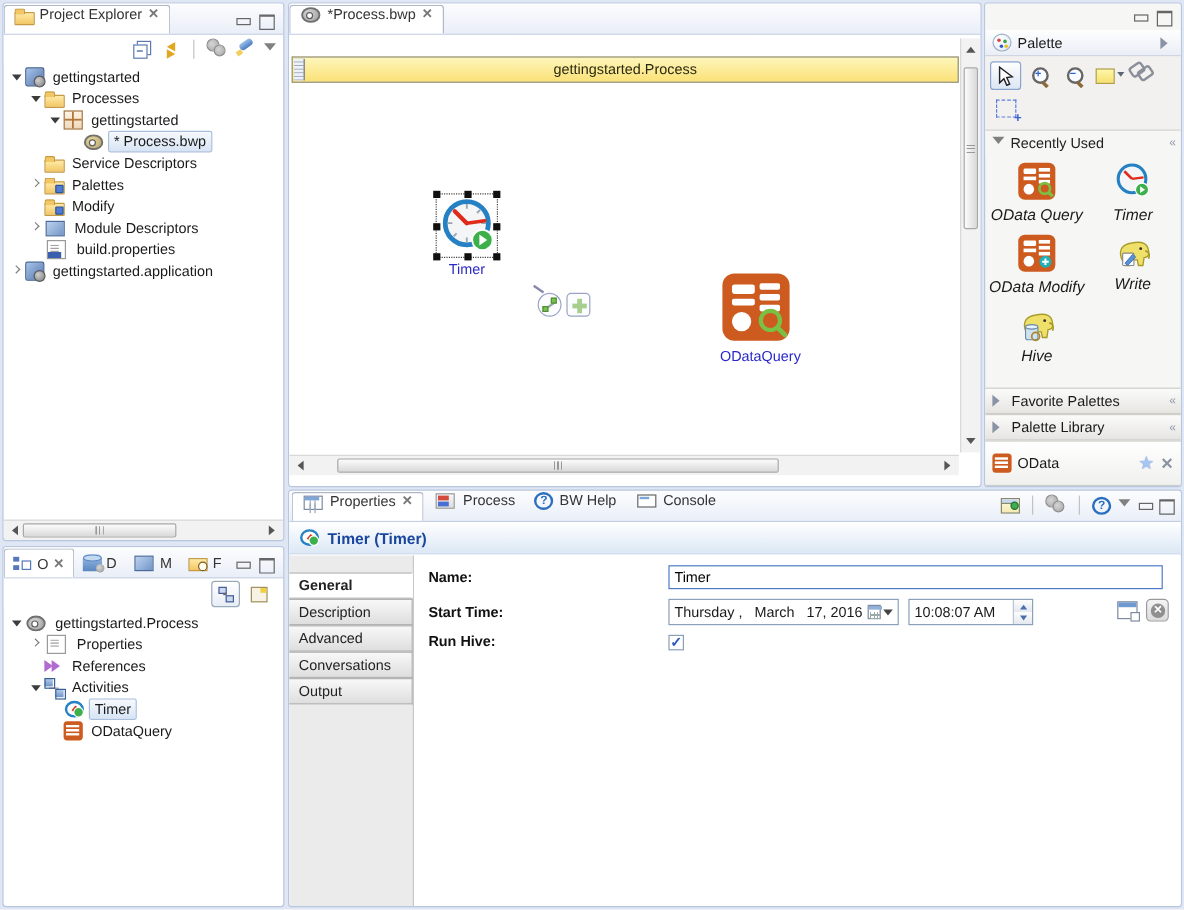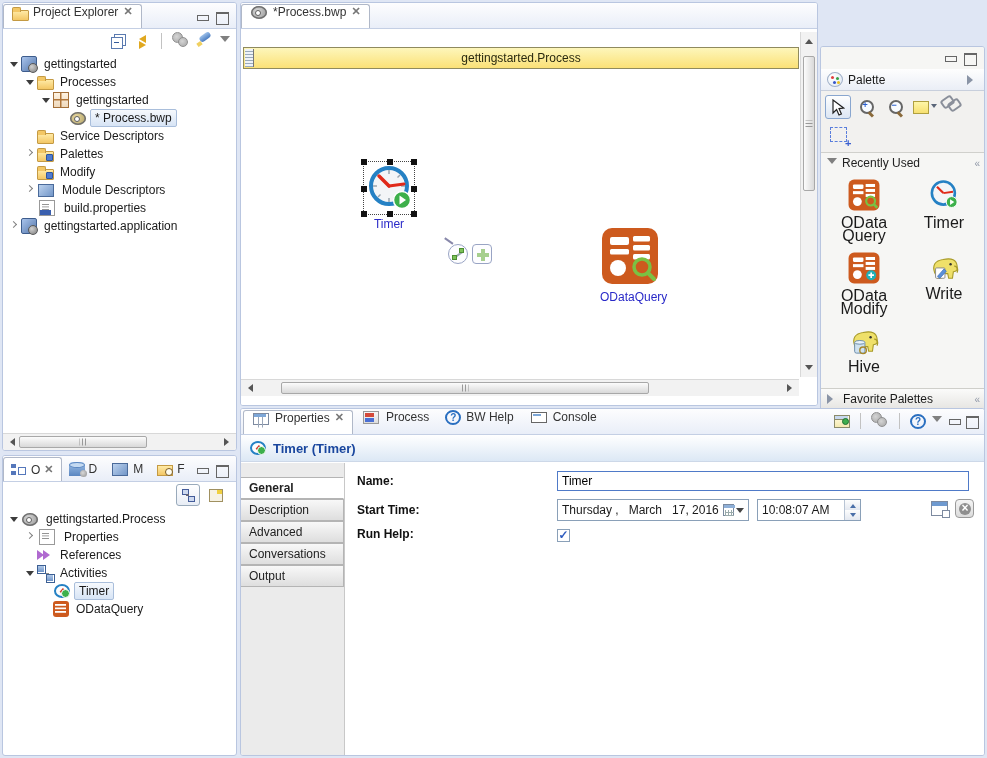--- a/index.html
+++ b/index.html
@@ -115,21 +115,21 @@
   .linkhint .c{width:20px;height:20px;border-radius:50%;border:1px solid #99a4c4;background:#fdfdff;position:relative;}
   .linkhint .c::before{content:"";position:absolute;left:4px;top:9px;width:10px;height:1.5px;background:#9aa;transform:rotate(-35deg);}
   .linkhint .c i{position:absolute;width:5px;height:5px;background:#7cc158;border:1px solid #4e8f33;}
   .linkhint .c i:first-child{left:3px;bottom:3px;}
   .linkhint .c i:last-child{right:3px;top:3px;}
   .linkhint .p{width:20px;height:20px;border-radius:4px;border:1px solid #99a4c4;background:#fdfdff;position:relative;}
   .linkhint .p::before{content:"";position:absolute;left:8px;top:4px;width:4px;height:12px;background:#a6cf8e;}
   .linkhint .p::after{content:"";position:absolute;left:4px;top:8px;width:12px;height:4px;background:#a6cf8e;}
   .cursline{position:absolute;width:10px;height:1.5px;background:#88a;transform:rotate(35deg);}
   
-  #palette{left:820px;top:2px;width:165px;height:404px;background:#f6f6f4;margin-top:44px;}
+  #palette{left:820px;top:2px;width:165px;height:404px;background:#f6f6f4;}
   #palette .phead{height:22px;display:flex;align-items:center;gap:5px;padding:0 6px;background:linear-gradient(#fefefe,#eaeef6);border-bottom:1px solid #c8cfdc;}
   .i-palette{width:15px;height:15px;border-radius:50%;background:radial-gradient(circle at 30% 30%,#fff,#dfe8f4);border:1px solid #a0b0c8;}
   .i-palette::before{content:"";position:absolute;left:3px;top:3px;width:3px;height:3px;border-radius:50%;background:#e04040;box-shadow:5px 1px 0 #38a048,2px 5px 0 #3858c8,6px 5px 0 #e8c020;}
   .tri-right{width:0;height:0;border:5px solid transparent;border-left:6px solid #707a8c;display:inline-block;}
   .tri-right.hollow{border-left-color:#8a94a6;}
   #palette .tools{padding:4px 4px 2px;border-bottom:1px solid #d0d0cc;background:#f2f1ef;}
   .toolrow{display:flex;gap:3px;align-items:center;}
   .toolbtn{width:26px;height:24px;display:flex;align-items:center;justify-content:center;border-radius:3px;position:relative;}
   .toolbtn.active{background:linear-gradient(#fefefe,#dce6f4);border:1px solid #89a6cf;}
   .i-zoom{width:16px;height:16px;position:relative;}
@@ -140,23 +140,23 @@
   .i-chain{width:18px;height:14px;}
   .i-chain::before,.i-chain::after{content:"";position:absolute;width:9px;height:6px;border:2px solid #8a8f9a;border-radius:3px;}
   .i-chain::before{left:0;top:2px;transform:rotate(-35deg);}
   .i-chain::after{left:7px;top:5px;transform:rotate(-35deg);}
   .i-marquee{width:17px;height:15px;border:1.5px dashed #5a7edc;position:relative;}
   .i-marquee::after{content:"+";position:absolute;right:-6px;bottom:-8px;color:#3a5fd0;font-size:11px;font-weight:bold;}
   .drawerhead{height:20px;display:flex;align-items:center;gap:5px;padding:0 6px;background:#f6f6f4;color:#222;}
   .pinico{margin-left:auto;color:#9098a8;font-size:10px;letter-spacing:-2px;}
   .pitems{display:grid;grid-template-columns:82px 78px;padding:2px 0 0 2px;}
   .pitem{text-align:center;padding:4px 0 6px;}
-  .pitem .lbl{font-size:16px;margin-top:2px;line-height:13px;}
+  .pitem .lbl{font-size:13px;margin-top:2px;line-height:13px;font-style:italic;}
   .drawerbar{height:22px;display:flex;align-items:center;gap:5px;padding:0 6px;background:linear-gradient(#fbfbfa,#e6e5e2);border-top:1px solid #cfcfca;border-bottom:1px solid #cfcfca;}
-  .drawerbar.open{background:linear-gradient(#ffffff,#f0f0ee);height:17px;}
+  .drawerbar.open{background:linear-gradient(#ffffff,#f0f0ee);height:38px;}
   .star{color:#a8c4f0;font-size:15px;margin-left:auto;text-shadow:0 0 1px #6a8fd0;}
   .xicon{color:#8a92a2;font-size:13px;font-weight:bold;}
   
   #props{left:240px;top:408px;width:745px;height:348px;}
   #props .ptabs{height:26px;background:linear-gradient(#fdfdfe,#e9eef8);border-bottom:1px solid #c4cfe4;display:flex;align-items:flex-end;padding-left:2px;}
   #props .ptools{margin-left:auto;display:flex;align-items:center;gap:6px;padding:0 6px 4px;}
   .vheader{height:27px;background:linear-gradient(#ffffff,#dce8f5);display:flex;align-items:center;gap:6px;padding:0 8px;border-bottom:1px solid #cdd8e8;}
   .vheader .title{color:#19469e;font-weight:bold;font-size:13px;}
   .rail{position:absolute;left:0;top:54px;bottom:0;width:104px;background:#ebebeb;border-right:1px solid #c8c8c8;padding-top:14px;}
   .railtab{height:22px;line-height:20px;padding:0 8px;background:linear-gradient(#f8f8f8,#dedede);border:1px solid #b4b4b4;border-left:none;color:#222;}
@@ -633,18 +633,18 @@
       </div>
       <div class="timebox">
         <span class="txt">10:08:07 AM</span>
         <span class="spin">
             <span class="u"></span>
             <span class="d"></span>
           </span>
       </div>
       <span class="i-sched"></span>
       <span class="i-clear"></span>
-      <span class="flabel" style="left:12px;top:64px">Run Help:</span>
+      <span class="flabel" style="left:12px;top:64px">Run Hive:</span>
       <span class="chk">✓</span>
     </div>
   </section>
 
 </div>
 
 </body></html>

